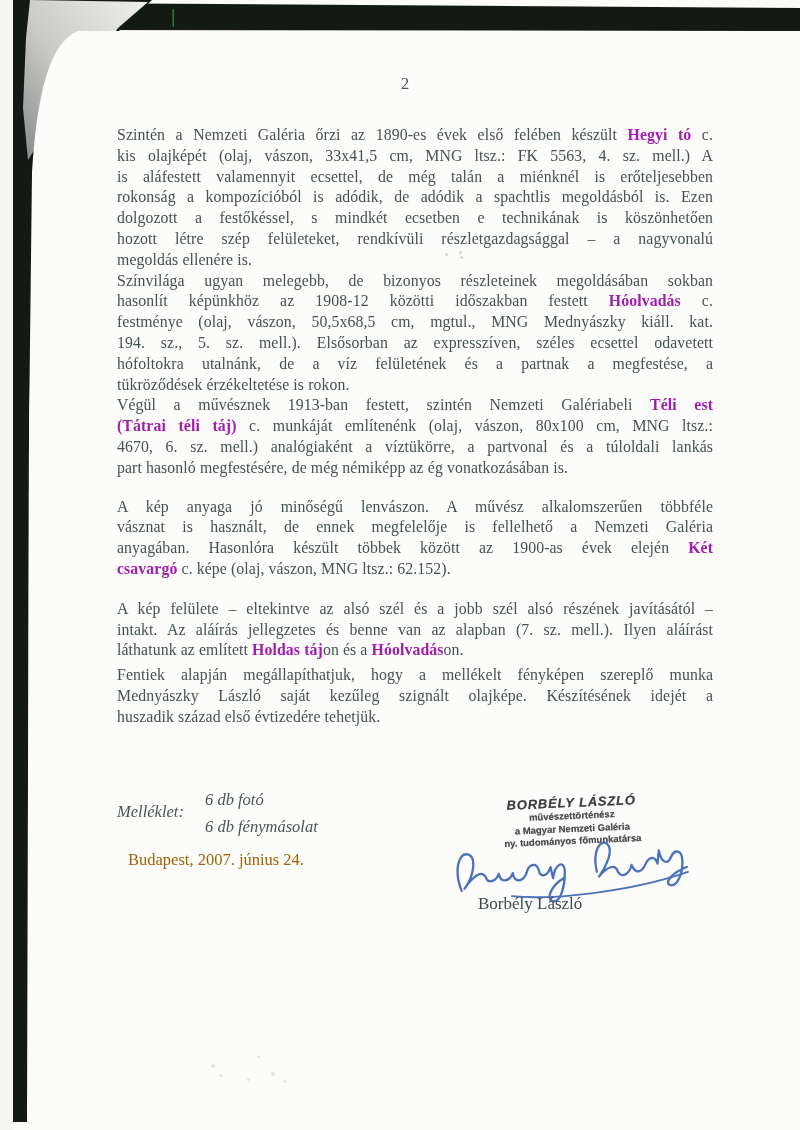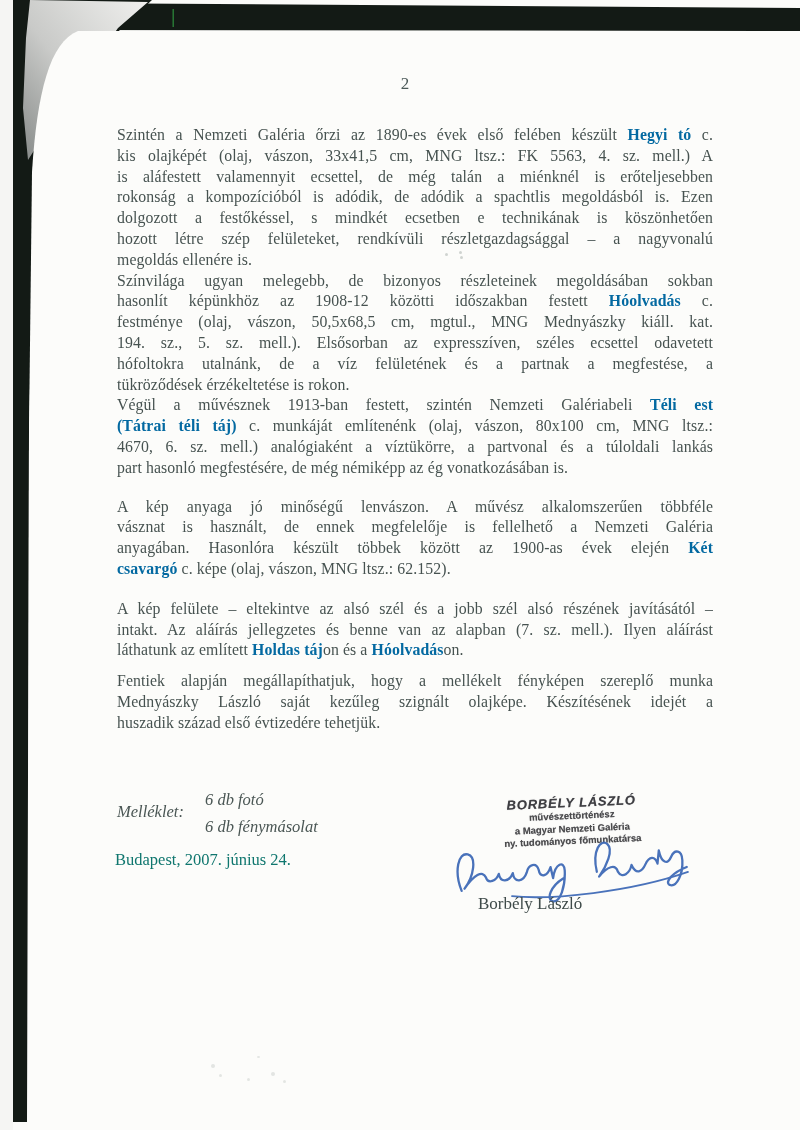--- a/index.html
+++ b/index.html
@@ -8,33 +8,33 @@
   .artifacts{position:absolute;left:0;top:0;width:800px;height:1130px;z-index:0;}
 
   
   .textlayer{position:absolute;left:0;top:0;width:800px;height:1130px;z-index:2;color:#465250;}
   .page-number{position:absolute;left:380px;top:74px;width:50px;text-align:center;
                font-size:17px;color:#4c5a59;}
   .doc-body{position:absolute;left:117px;top:125px;width:596px;}
   .para{margin:0;}
   .p3{margin-top:18px;}
   .p4{margin-top:19px;}
-  .p5{margin-top:10px;font-family:Liberation Serif, serif;}
+  .p5{margin-top:4px;font-family:Liberation Serif, serif;}
   .line{height:20.8px;line-height:20.8px;font-size:15.8px;letter-spacing:.1px;
         text-align:justify;text-align-last:justify;overflow:visible;white-space:nowrap;}
   .line.last{text-align-last:left;white-space:normal;}
   
   .line{white-space:normal;}
-  .b{font-weight:bold;color:#0369a1;font-family:Liberation Serif, serif;}
+  .b{font-weight:bold;color:#a21caf;font-family:Liberation Serif, serif;}
 
   .attachments{position:absolute;left:117px;top:786px;font-style:italic;font-size:16.5px;color:#4a5654;}
   .attach-label{position:absolute;left:0;top:0;width:90px;margin-top:16px;}
   .attach-items{position:absolute;left:88px;top:0;width:220px;}
   .attach-item{height:27px;line-height:27px;}
-  .dateline{position:absolute;left:115px;top:850px;font-size:16.5px;color:#0f766e;}
+  .dateline{position:absolute;left:128px;top:850px;font-size:16.5px;color:#a16207;}
 
   
   .stamp{position:absolute;left:482px;top:795px;width:180px;text-align:center;
          transform:rotate(-2.5deg);color:#4b4b4d;
          font-family:"Liberation Sans","DejaVu Sans",sans-serif;
          text-shadow:0 0 .7px rgba(90,90,95,.7);}
   .stamp-line{line-height:12.5px;font-size:9.5px;font-weight:bold;}
   .stamp-line.l0{font-size:13px;font-style:italic;letter-spacing:.8px;line-height:15px;color:#3e3e42;}
 
   

